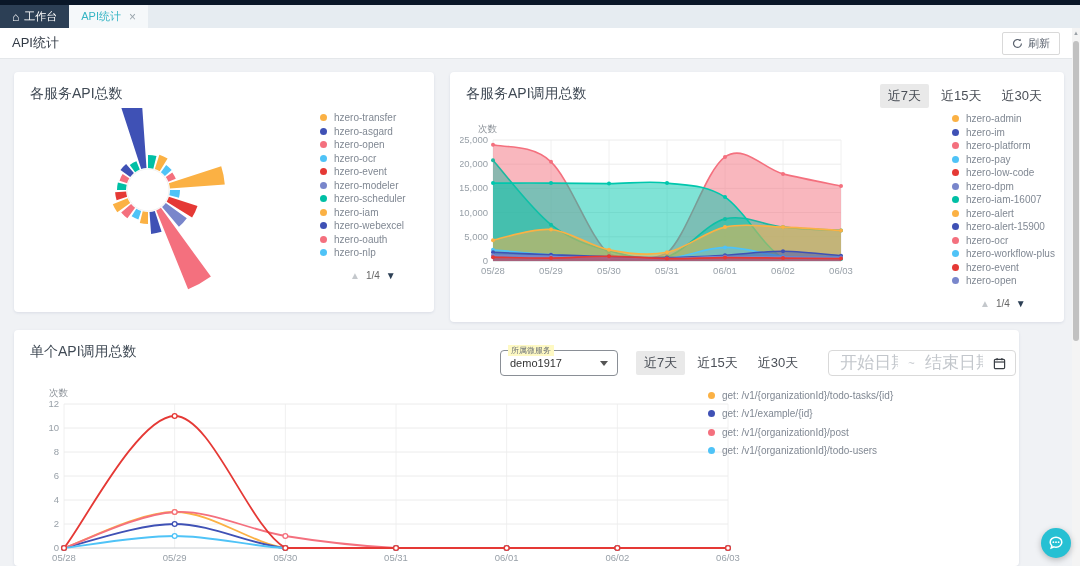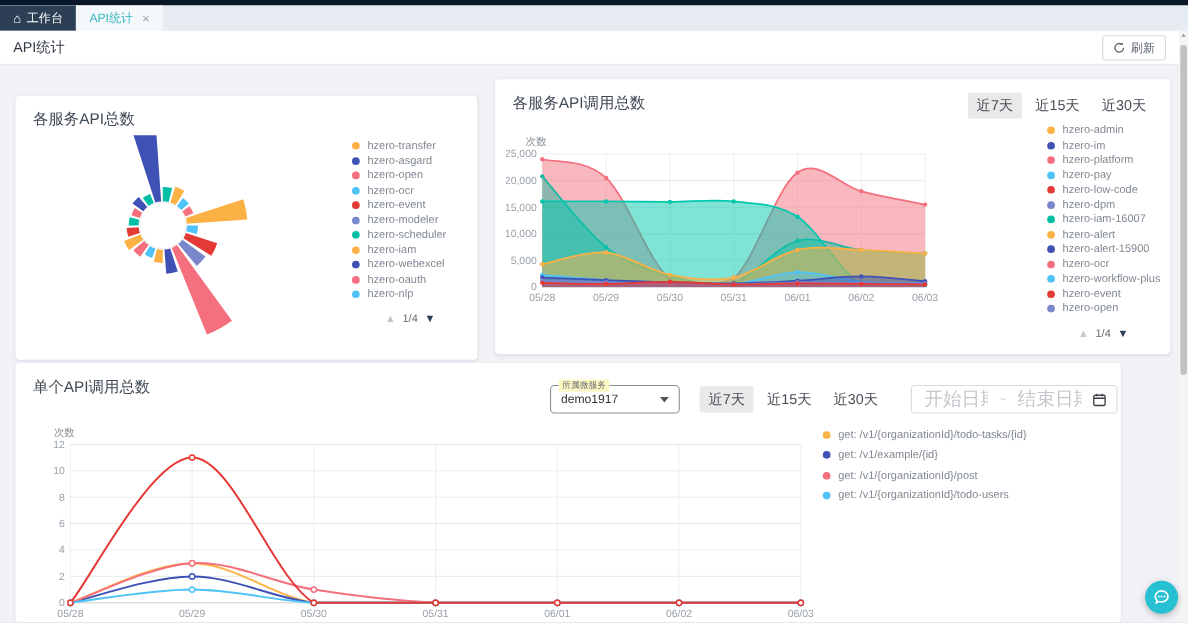--- a/index.html
+++ b/index.html
@@ -11,31 +11,31 @@
   .tab-dark{background:#2c3f55;color:#fff;}
   .tab-active{background:#f5f8fa;color:#35b5c4;}
   .home-ic{font-size:12px;}
   .close-ic{color:#9aa5ad;font-size:12px;margin-left:3px;}
   .pagehead{position:absolute;top:28px;left:0;right:8px;height:30px;background:#fff;border-bottom:1px solid #e4e7ea;
             display:flex;align-items:center;justify-content:space-between;padding:0 12px;}
   .ptitle{font-size:13px;color:#323a45;}
   .refresh{display:flex;align-items:center;gap:5px;background:#fff;border:1px solid #d9d9d9;border-radius:2px;
            font-size:11px;color:#5c6470;padding:3px 9px;cursor:pointer;font-family:inherit;}
   .card{position:absolute;background:#fff;border-radius:4px;box-shadow:0 1px 3px rgba(15,35,95,.10);}
-  .card1{left:14px;top:72px;width:420px;height:240px;margin-top:15px;}
+  .card1{left:14px;top:72px;width:420px;height:240px;}
   .card2{left:450px;top:72px;width:614px;height:250px;}
   .card3{left:14px;top:330px;width:1005px;height:236px;}
   .card-title{position:absolute;left:16px;top:13px;font-size:14px;color:#404a55;}
   .legend{position:absolute;display:flex;flex-direction:column;}
   .legend-item{display:flex;align-items:center;gap:7px;font-size:10px;color:#808893;cursor:pointer;height:13.5px;}
   .legend3 .legend-item{height:18.5px;}
   .dot{width:7px;height:7px;border-radius:50%;flex:none;}
   .legend1{left:306px;top:39px;width:112px;justify-content:center;}
   .legend2{left:502px;top:40px;width:112px;}
-  .legend3{left:734px;top:56px;width:240px;}
+  .legend3{left:694px;top:56px;width:240px;}
   .pager{position:absolute;display:flex;align-items:center;gap:6px;font-size:10px;color:#666;}
   .pager .up{color:#c4c8cc;font-size:10px;cursor:pointer;}
   .pager .down{color:#2c3f55;font-size:10px;cursor:pointer;}
   .pager1{left:336px;top:198px;}
   .pager2{left:530px;top:226px;}
   .range-group{display:flex;align-items:center;gap:4px;}
   .range-btn{font-size:13px;color:#4a4f57;padding:3px 8px;border-radius:2px;cursor:pointer;white-space:nowrap;}
   .range-btn.active{background:#e9e9e9;}
   .ranges2{position:absolute;right:14px;top:12px;}
   .c3controls{position:absolute;left:486px;top:20px;display:flex;align-items:center;}

